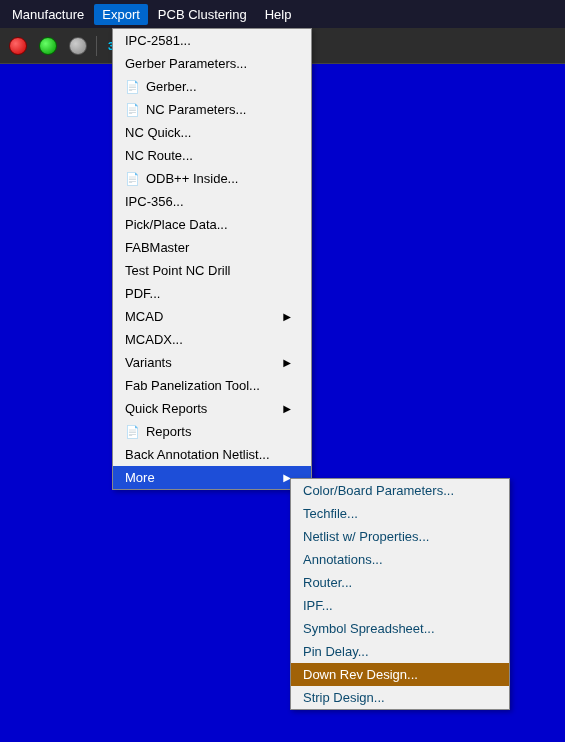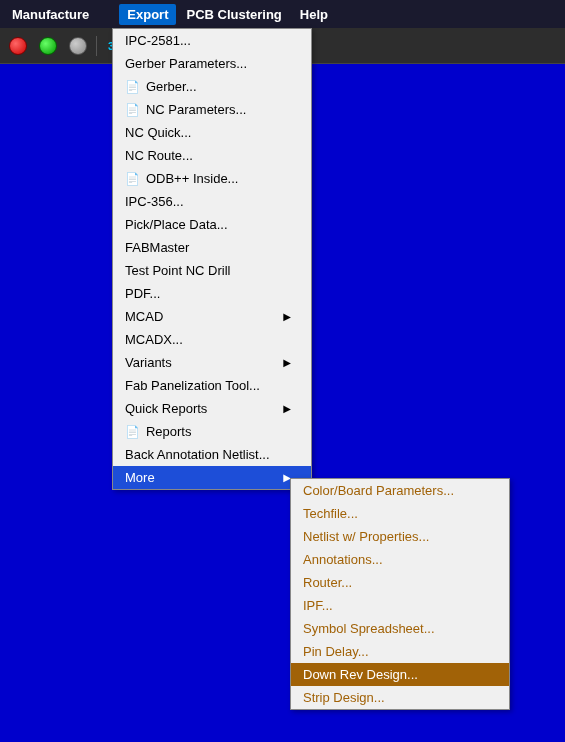--- a/index.html
+++ b/index.html
@@ -21,35 +21,33 @@
     
     .menu-bar {
       background-color: #1a1a2e;
       height: 28px;
       display: flex;
       align-items: center;
       padding: 0 4px;
       gap: 2px;
       position: relative;
       z-index: 100;
-      font-weight: bold;
     }
 
     .menu-item {
       color: #ffffff;
       padding: 3px 8px;
       cursor: pointer;
       border-radius: 2px;
       font-size: 13px;
       white-space: nowrap;
     }
 
     .menu-item:hover, .menu-item.active {
       background-color: #0066cc;
-      margin-left: 20px;
     }
 
     
     .toolbar {
       background-color: #2d2d2d;
       height: 36px;
       display: flex;
       align-items: center;
       padding: 0 4px;
       gap: 2px;
@@ -133,21 +131,21 @@
     .submenu {
       background-color: #f0f0f0;
       border: 1px solid #888;
       min-width: 220px;
       box-shadow: 2px 2px 5px rgba(0,0,0,0.3);
     }
 
     .submenu-item {
       padding: 4px 20px 4px 12px;
       cursor: pointer;
-      color: #a16207;
+      color: #0c4a6e;
       display: block;
       white-space: nowrap;
     }
 
     .submenu-item.highlighted {
       background-color: #a16207;
       color: #fff;
     }
 
     

